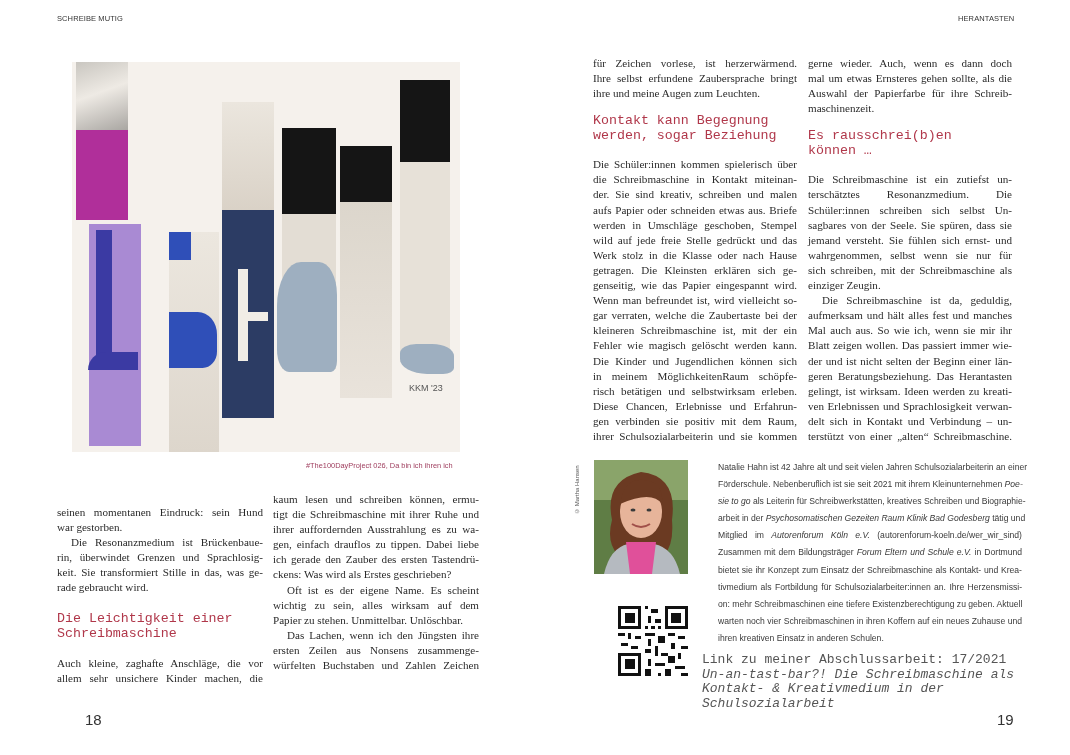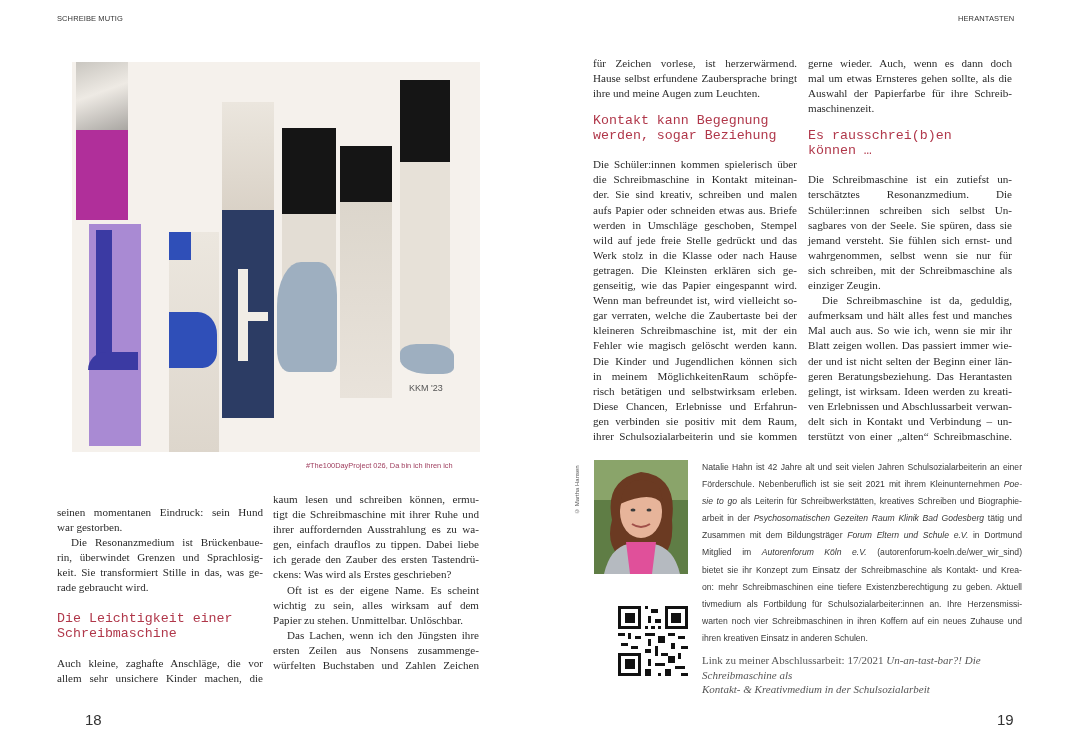--- a/index.html
+++ b/index.html
@@ -4,28 +4,28 @@
 <style>
   html, body { margin:0; padding:0; }
   body { width:1070px; height:755px; background:#ffffff; position:relative; overflow:hidden; font-family:"DejaVu Serif", serif; color:#2b2b2b; }
   .runhead { position:absolute; top:14px; font-family:"Liberation Sans", sans-serif; font-size:7.5px; letter-spacing:0.1px; color:#333; }
   .pagenum { position:absolute; top:711px; font-family:"Liberation Sans", sans-serif; font-size:15px; color:#333; font-weight:300; }
   .col { position:absolute; font-family:"Liberation Serif", serif; font-size:11.1px; line-height:15.1px; color:#2a2a2a; text-align:justify; }
   .col .line { display:block; text-align:justify; text-align-last:justify; white-space:nowrap; }
   .col .line.last { text-align-last:left; }
   .col .line.ind { text-indent:14px; }
   .heading { font-family:"Liberation Mono", monospace; color:#b0374a; font-size:13.3px; line-height:15px; margin:0; font-weight:normal; }
-  .artwork { position:absolute; left:72px; top:62px; width:388px; height:390px; background:#f5f1ec;padding-left:20px; }
+  .artwork { position:absolute; left:72px; top:62px; width:388px; height:390px; background:#f5f1ec; }
   .strip { position:absolute; }
   .caption { position:absolute; font-family:"Liberation Sans", sans-serif; font-size:7.4px; color:#a04060; }
   .bio { position:absolute; left:702px; top:459px; width:320px; font-family:"Liberation Sans", sans-serif; font-size:8.6px; line-height:17.1px; color:#3a3a3a; }
-  .bio .line { display:block; white-space:nowrap; text-align:justify; text-align-last:justify; }
+  .bio .line { display:block; white-space:nowrap; text-align:justify; text-align-last:justify;margin-left:16px; }
   .bio .line.last { text-align-last:left; }
   .bio i { }
-  .link-note { position:absolute; left:702px; top:653px; width:320px; font-family:Liberation Serif, serif; font-size:11px; line-height:14.5px; color:#555; }
+  .link-note { position:absolute; left:702px; top:653px; width:320px; font-family:Liberation Mono, monospace; font-size:13px; line-height:14.5px; color:#555; }
   .photo { position:absolute; left:594px; top:460px; width:94px; height:114px; overflow:hidden; background:#6a8a4a; }
   .credit { position:absolute; left:574px; top:462px; width:10px; height:52px; font-family:"Liberation Sans", sans-serif; font-size:6px; color:#555; writing-mode:vertical-rl; transform:rotate(180deg); white-space:nowrap; }
   .qr { position:absolute; left:618px; top:606px; width:70px; height:70px; background:#fff; }
 </style>
 </head>
 <body>
 
 <div class="runhead" style="left:57px;">SCHREIBE MUTIG</div>
 <div class="runhead" style="left:958px;">HERANTASTEN</div>
 
@@ -81,21 +81,21 @@
   <span class="line ind">Oft ist es der eigene Name. Es scheint</span>
   <span class="line">wichtig zu sein, alles wirksam auf dem</span>
   <span class="line last">Papier zu stehen. Unmittelbar. Unlöschbar.</span>
   <span class="line ind">Das Lachen, wenn ich den Jüngsten ihre</span>
   <span class="line">ersten Zeilen aus Nonsens zusammenge-</span>
   <span class="line">würfelten Buchstaben und Zahlen Zeichen</span>
 </div>
 
 <div class="col" style="left:593px;top:56px;width:204px;">
   <span class="line">für Zeichen vorlese, ist herzerwärmend.</span>
-  <span class="line">Hause selbst erfundene Zaubersprache bringt</span>
+  <span class="line">Ihre selbst erfundene Zaubersprache bringt</span>
   <span class="line last">ihre und meine Augen zum Leuchten.</span>
   <div style="height:12px;"></div>
   <h3 class="heading">
     <span style="display:block;">Kontakt kann Begegnung</span>
     <span style="display:block;">werden, sogar Beziehung</span>
   </h3>
   <div style="height:14px;"></div>
   <span class="line">Die Schüler:innen kommen spielerisch über</span>
   <span class="line">die Schreibmaschine in Kontakt miteinan-</span>
   <span class="line">der. Sie sind kreativ, schreiben und malen</span>
@@ -136,21 +136,21 @@
   <span class="line">wahrgenommen, selbst wenn sie nur für</span>
   <span class="line">sich schreiben, mit der Schreibmaschine als</span>
   <span class="line last">einziger Zeugin.</span>
   <span class="line ind">Die Schreibmaschine ist da, geduldig,</span>
   <span class="line">aufmerksam und hält alles fest und manches</span>
   <span class="line">Mal auch aus. So wie ich, wenn sie mir ihr</span>
   <span class="line">Blatt zeigen wollen. Das passiert immer wie-</span>
   <span class="line">der und ist nicht selten der Beginn einer län-</span>
   <span class="line">geren Beratungsbeziehung. Das Herantasten</span>
   <span class="line">gelingt, ist wirksam. Ideen werden zu kreati-</span>
-  <span class="line">ven Erlebnissen und Abschlussarbeit verwan-</span>
+  <span class="line">ven Erlebnissen und Sprachlosigkeit verwan-</span>
   <span class="line">delt sich in Kontakt und Verbindung – un-</span>
   <span class="line">terstützt von einer „alten“ Schreibmaschine.</span>
 </div>
 
 <div class="credit">© Martha Hansen</div>
 <div class="photo" title="Portrait of Natalie Hahn">
   <svg width="94" height="114" viewBox="0 0 94 114">
     <rect width="94" height="114" fill="#5f7d45"></rect>
     <rect x="0" y="0" width="94" height="40" fill="#8aa46a"></rect>
     <path d="M18 60 Q10 20 47 12 Q84 16 78 60 Q80 85 70 95 L24 95 Q12 82 18 60Z" fill="#6b3a22"></path>
@@ -161,25 +161,25 @@
     <ellipse cx="55" cy="50" rx="2.5" ry="1.5" fill="#3a3a3a"></ellipse>
     <path d="M10 114 Q16 88 34 84 L60 84 Q80 88 86 114Z" fill="#b5bac0"></path>
     <path d="M32 82 L62 82 L58 114 L36 114Z" fill="#e0509a"></path>
   </svg>
 </div>
 <div class="bio">
   <span class="line">Natalie Hahn ist 42 Jahre alt und seit vielen Jahren Schulsozialarbeiterin an einer</span>
   <span class="line"><span>Förderschule. Nebenberuflich ist sie seit 2021 mit ihrem Kleinunternehmen </span><i>Poe-</i></span>
   <span class="line"><i>sie to go</i><span> als Leiterin für Schreibwerkstätten, kreatives Schreiben und Biographie-</span></span>
   <span class="line"><span>arbeit in der </span><i>Psychosomatischen Gezeiten Raum Klinik Bad Godesberg</i><span> tätig und</span></span>
+  <span class="line"><span>Mitglied im </span><i>Autorenforum Köln e.V.</i><span>  (autorenforum-koeln.de/wer_wir_sind)</span></span>
   <span class="line"><span>Zusammen mit dem Bildungsträger </span><i>Forum Eltern und Schule e.V.</i><span> in Dortmund</span></span>
-  <span class="line"><span>Mitglied im </span><i>Autorenforum Köln e.V.</i><span>  (autorenforum-koeln.de/wer_wir_sind)</span></span>
   <span class="line">bietet sie ihr Konzept zum Einsatz der Schreibmaschine als Kontakt- und Krea-</span>
+  <span class="line">tivmedium als Fortbildung für Schulsozialarbeiter:innen an. Ihre Herzensmissi-</span>
   <span class="line">on: mehr Schreibmaschinen eine tiefere Existenzberechtigung zu geben. Aktuell</span>
-  <span class="line">tivmedium als Fortbildung für Schulsozialarbeiter:innen an. Ihre Herzensmissi-</span>
   <span class="line">warten noch vier Schreibmaschinen in ihren Koffern auf ein neues Zuhause und</span>
   <span class="line last">ihren kreativen Einsatz in anderen Schulen.</span>
 </div>
 
 <div class="qr" title="QR code">
   <svg width="70" height="70" viewBox="0 0 21 21" shape-rendering="crispEdges">
     <rect width="21" height="21" fill="#fff"></rect>
     <g fill="#111">
       <rect x="0" y="0" width="7" height="7"></rect>
         <rect x="1" y="1" width="5" height="5" fill="#fff"></rect>

